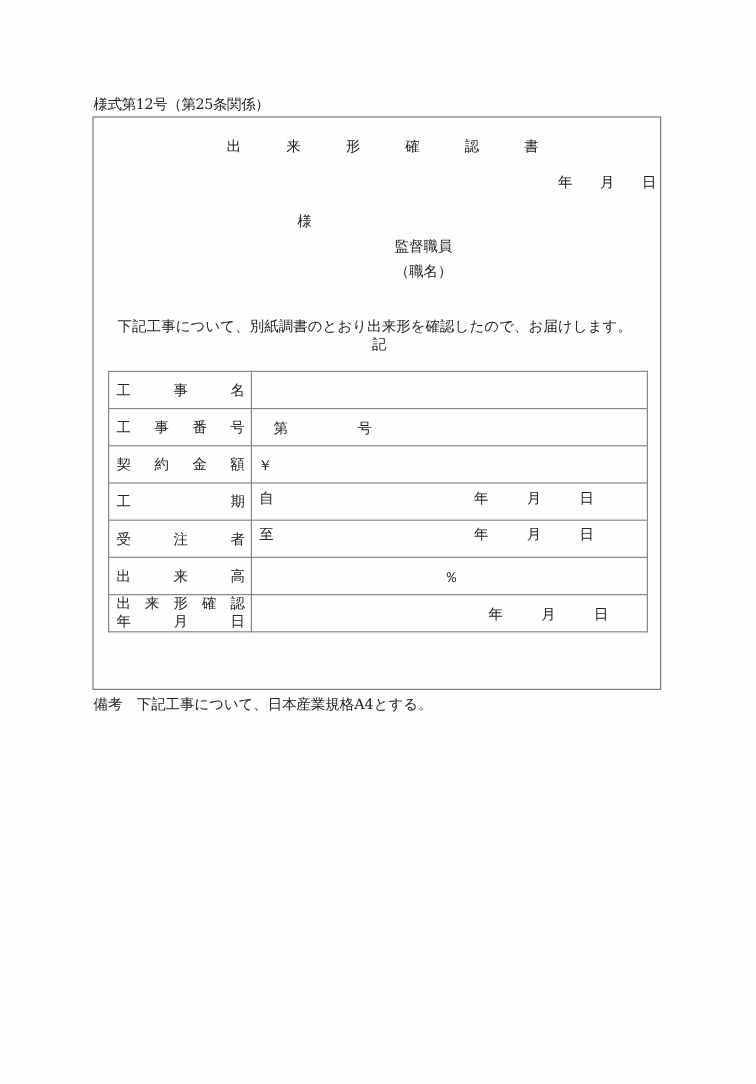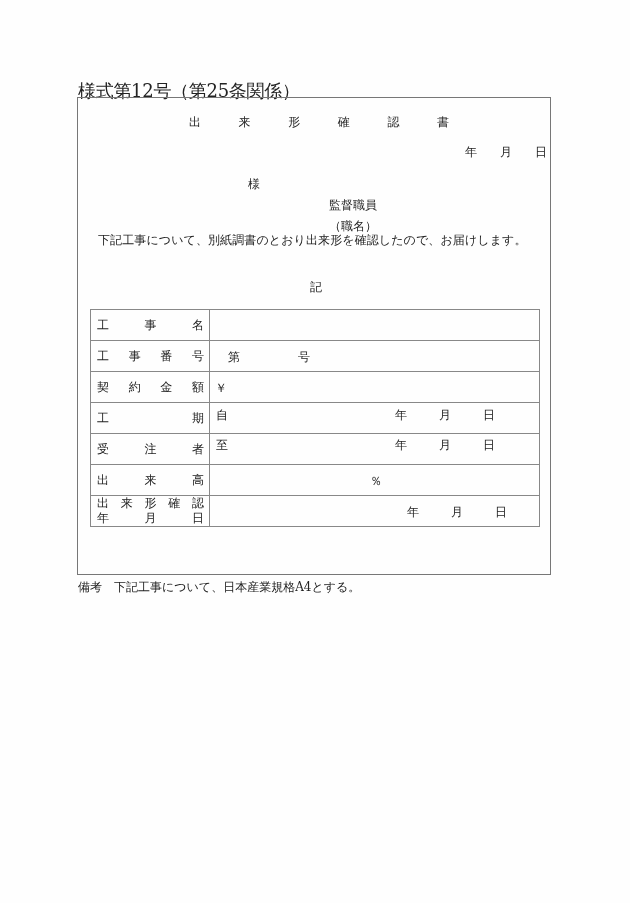--- a/index.html
+++ b/index.html
@@ -1,26 +1,26 @@
 <!DOCTYPE html>
 <html><head>
 <meta charset="utf-8">
 <style>
   html, body { margin:0; padding:0; }
   body { width:630px; height:903px; background:#fefefe; position:relative; overflow:hidden;
          font-family:"DejaVu Serif", "Liberation Serif", serif; color:#222; font-size:12px; }
   .abs { position:absolute; white-space:nowrap; }
-  .form-number { left:78px; top:79px; font-size:18px; letter-spacing:-0.3px; }
+  .form-number { left:78px; top:79px; font-size:12px; letter-spacing:-0.3px; }
   .outer-box { position:absolute; left:77px; top:97px; width:474px; height:478px; border:1px solid #777; box-sizing:border-box; }
   .doc-title { top:114px; left:189px; width:260px; display:flex; justify-content:space-between; font-size:12px; }
   .date-line { top:144px; left:465px; width:82px; display:flex; justify-content:space-between; }
   .addressee { top:176px; left:248px; }
   .supervisor { top:197px; left:329px; }
   .job-title { top:218px; left:329px; }
-  .body-text { top:232px; left:98px; letter-spacing:0.1px; }
+  .body-text { top:264px; left:98px; letter-spacing:0.1px; }
   .ki { top:279px; left:310px; }
   table.record { position:absolute; left:90px; top:309px; width:450px; border-collapse:collapse; }
   table.record td { border:1px solid #888; padding:0; height:30px; vertical-align:middle; }
   .lbl { width:118px; }
   .lbl .spread { display:flex; justify-content:space-between; padding:0 5px 0 6px; }
   .val { position:relative; }
   .tall td { height:54px; }
   .dual .spread { line-height:15px; }
   .ymd { position:absolute; display:flex; justify-content:space-between; width:100px; }
   .note { top:579px; left:78px; }

